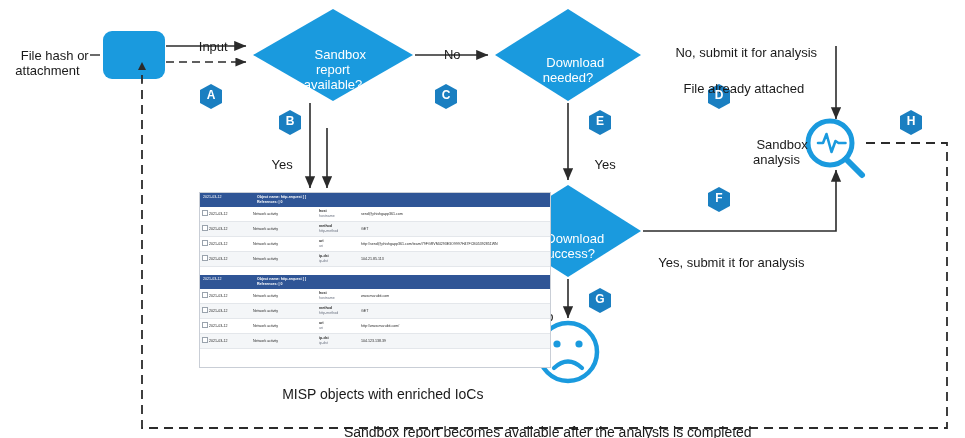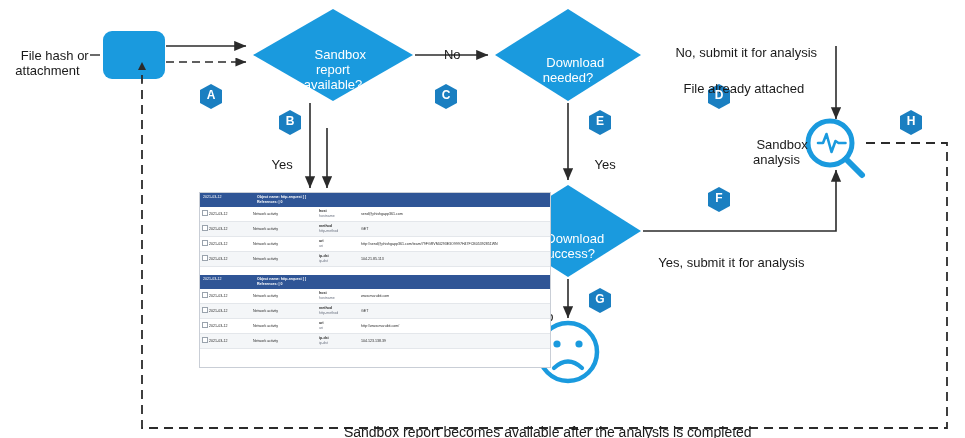--- a/index.html
+++ b/index.html
@@ -177,20 +177,23 @@
 
   <div class="txt center" style="left:0px; top:33px; width:95px;">
     <span>File hash or
 attachment</span>
   </div>
 
   <div class="node-label" style="left:103px; top:62px; width:62px;">
     <span>IoC</span>
   </div>
 
+  <div class="txt center" style="left:171px; top:24px; width:70px;">
+    <span>Input</span>
+  </div>
 
   <div class="node-label" style="left:273px; top:32px; width:120px;">
     <span>Sandbox
 report
 available?</span>
   </div>
 
   <div class="txt center" style="left:420px; top:32px; width:50px;">
     <span>No</span>
   </div>
@@ -353,18 +356,21 @@
       <div class="date">2021-03-12</div>
       <div class="cat">Network activity</div>
       <div class="typ">
         <div>ip-dst</div>
         <div class="sub">ip-dst</div>
       </div>
       <div class="val">104.123.138.39</div>
     </div>
   </div>
 
+  <div class="caption" style="left:199px; top:370px; width:352px;">
+    <span>MISP objects with enriched IoCs</span>
+  </div>
 
   <div class="caption" style="left:240px; top:408px; width:600px;">
     <span>Sandbox report becomes available after the analysis is completed</span>
   </div>
 
 </div>
 
 </body></html>

